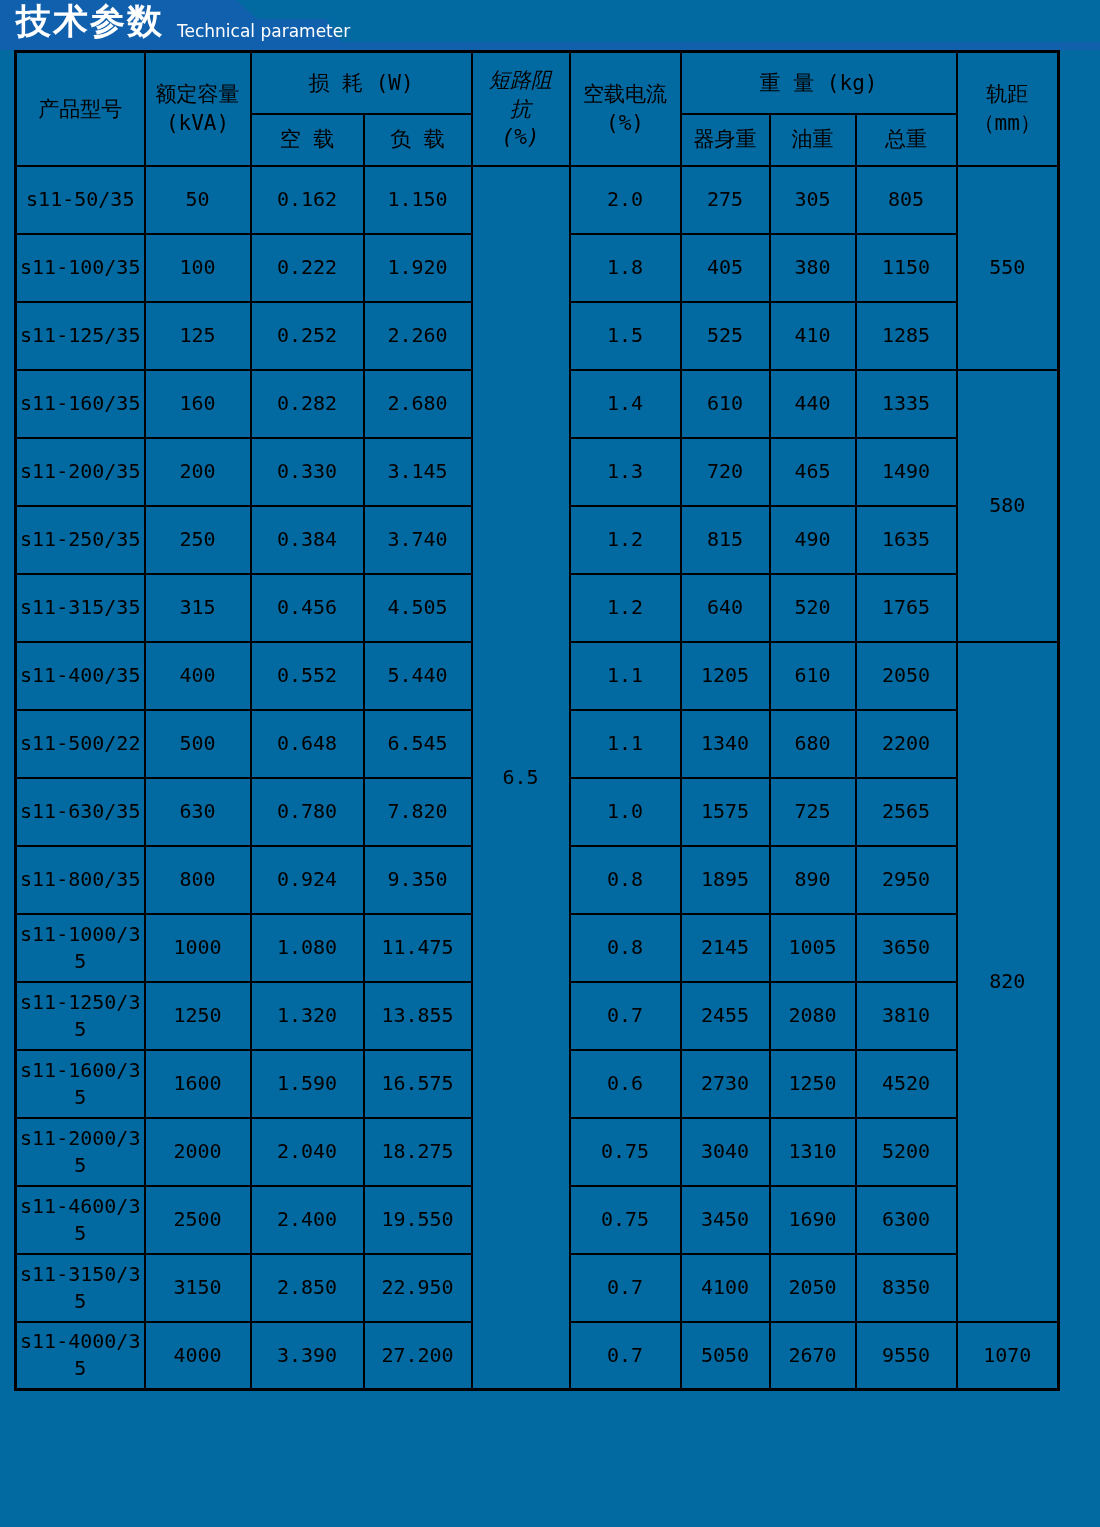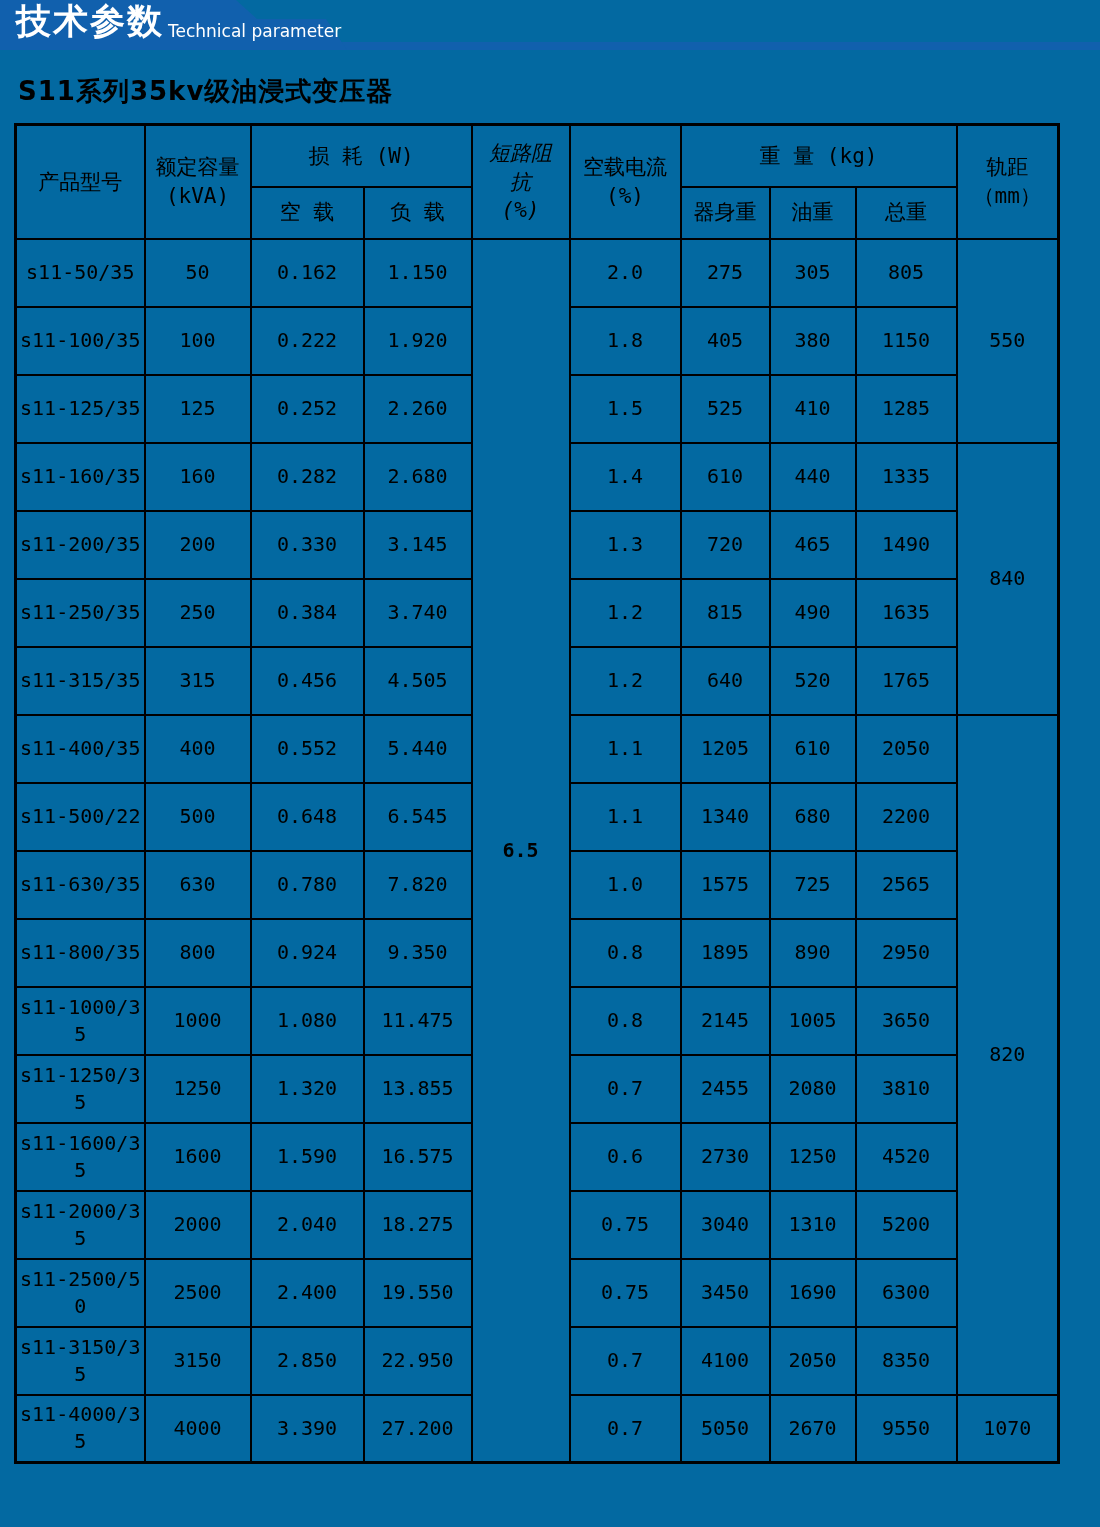--- a/index.html
+++ b/index.html
@@ -43,21 +43,21 @@
     left: 16px;
     top: 2px;
     color: #ffffff;
     font-size: 35px;
     font-weight: bold;
     letter-spacing: 2px;
     line-height: 1.1;
   }
   .banner-subtitle {
     position: absolute;
-    left: 168px;
+    left: 177px;
     top: 21px;
     color: #ffffff;
     font-size: 17px;
     font-weight: normal;
   }
 
   
   .page-title {
     margin: 24px 0 14px 18px;
     font-size: 26px;
@@ -96,35 +96,34 @@
   thead tr.h1 { height: 62px; }
   thead tr.h2 { height: 52px; }
   tbody tr { height: 68px; margin-left: 12px; }
 
   td.model {
     word-break: break-all;
     padding: 0 4px;
     text-align: center;
   }
   th.nb { border-bottom: 0; font-style: italic; }
-  td.nt { border-top: 0; font-weight: bold; }
+  td.nt { border-top: 0; }
 </style>
 </head>
 <body>
 
 <div class="page">
 
   <div class="banner">
     <div class="banner-bar"></div>
     <div class="banner-block"></div>
     <div class="banner-title">技术参数</div>
     <div class="banner-subtitle">Technical parameter</div>
   </div>
 
-  <h1 class="page-title">S11系列35kv级油浸式变压器</h1>
 
   <table class="spec">
     <colgroup>
       <col style="width:129px">
       <col style="width:106px">
       <col style="width:113px">
       <col style="width:108px">
       <col style="width:98px">
       <col style="width:111px">
       <col style="width:89px">
@@ -190,21 +189,21 @@
         </tr>
         <tr>
           <td class="model">s11-160/35</td>
           <td>160</td>
           <td>0.282</td>
           <td>2.680</td>
           <td>1.4</td>
           <td>610</td>
           <td>440</td>
           <td>1335</td>
-          <td rowspan="4">840</td>
+          <td rowspan="4">580</td>
         </tr>
         <tr>
           <td class="model">s11-200/35</td>
           <td>200</td>
           <td>0.330</td>
           <td>3.145</td>
           <td>1.3</td>
           <td>720</td>
           <td>465</td>
           <td>1490</td>
@@ -304,21 +303,21 @@
           <td class="model">s11-2000/35</td>
           <td>2000</td>
           <td>2.040</td>
           <td>18.275</td>
           <td>0.75</td>
           <td>3040</td>
           <td>1310</td>
           <td>5200</td>
         </tr>
         <tr>
-          <td class="model">s11-2500/50</td>
+          <td class="model">s11-4600/35</td>
           <td>2500</td>
           <td>2.400</td>
           <td>19.550</td>
           <td>0.75</td>
           <td>3450</td>
           <td>1690</td>
           <td>6300</td>
         </tr>
         <tr>
           <td class="model">s11-3150/35</td>

